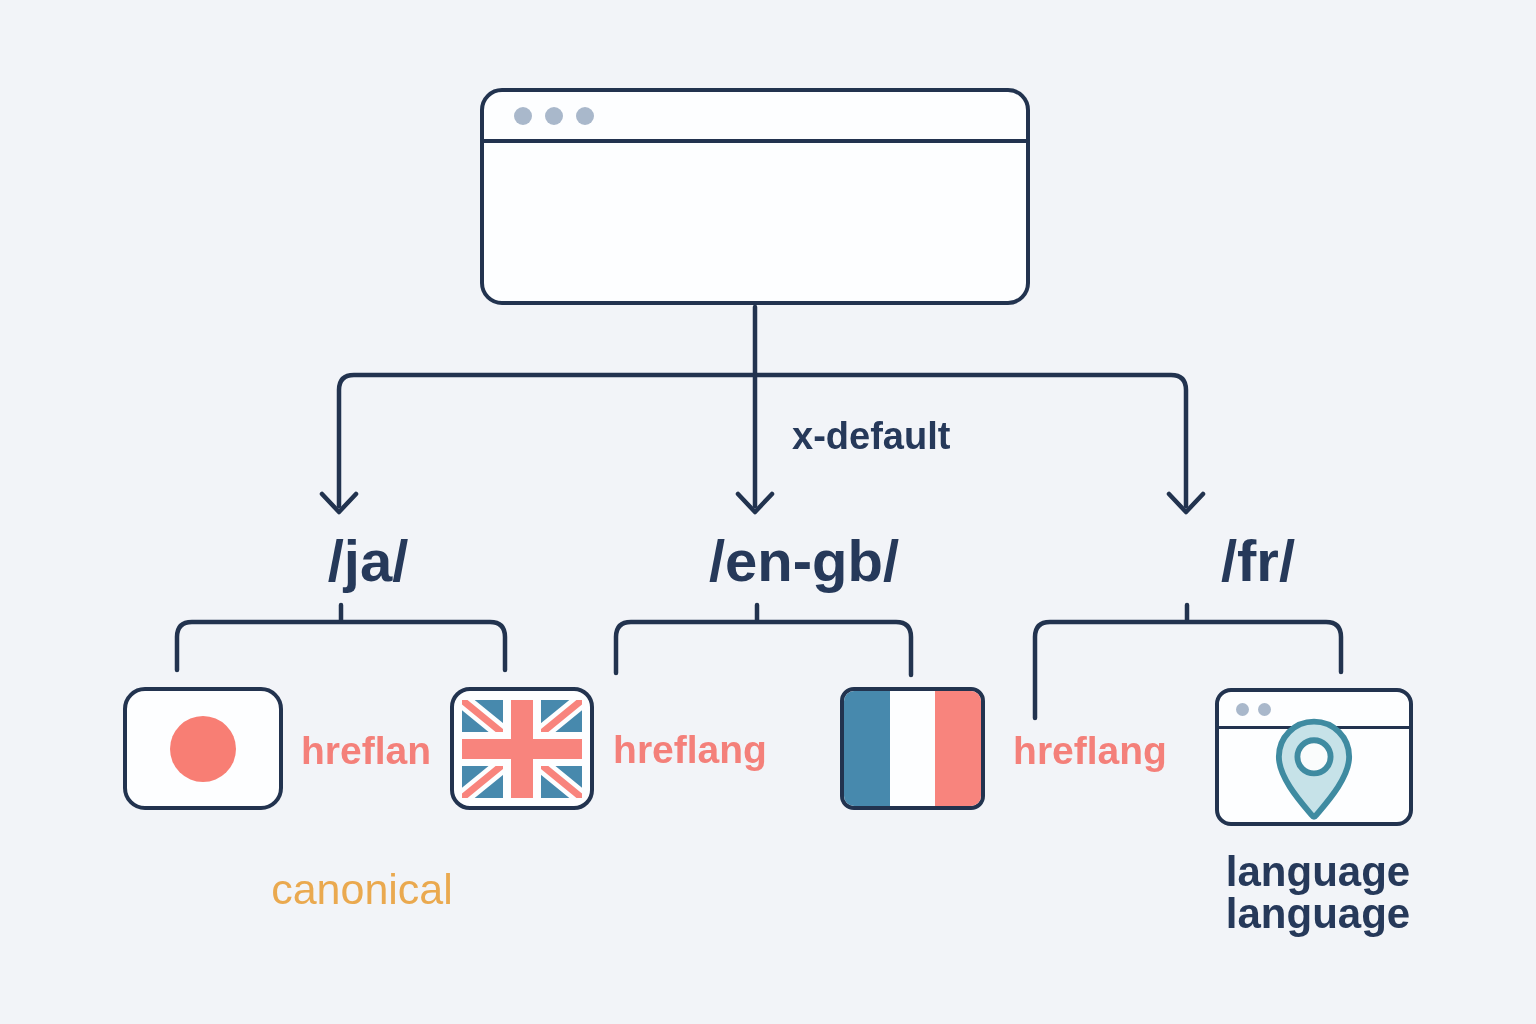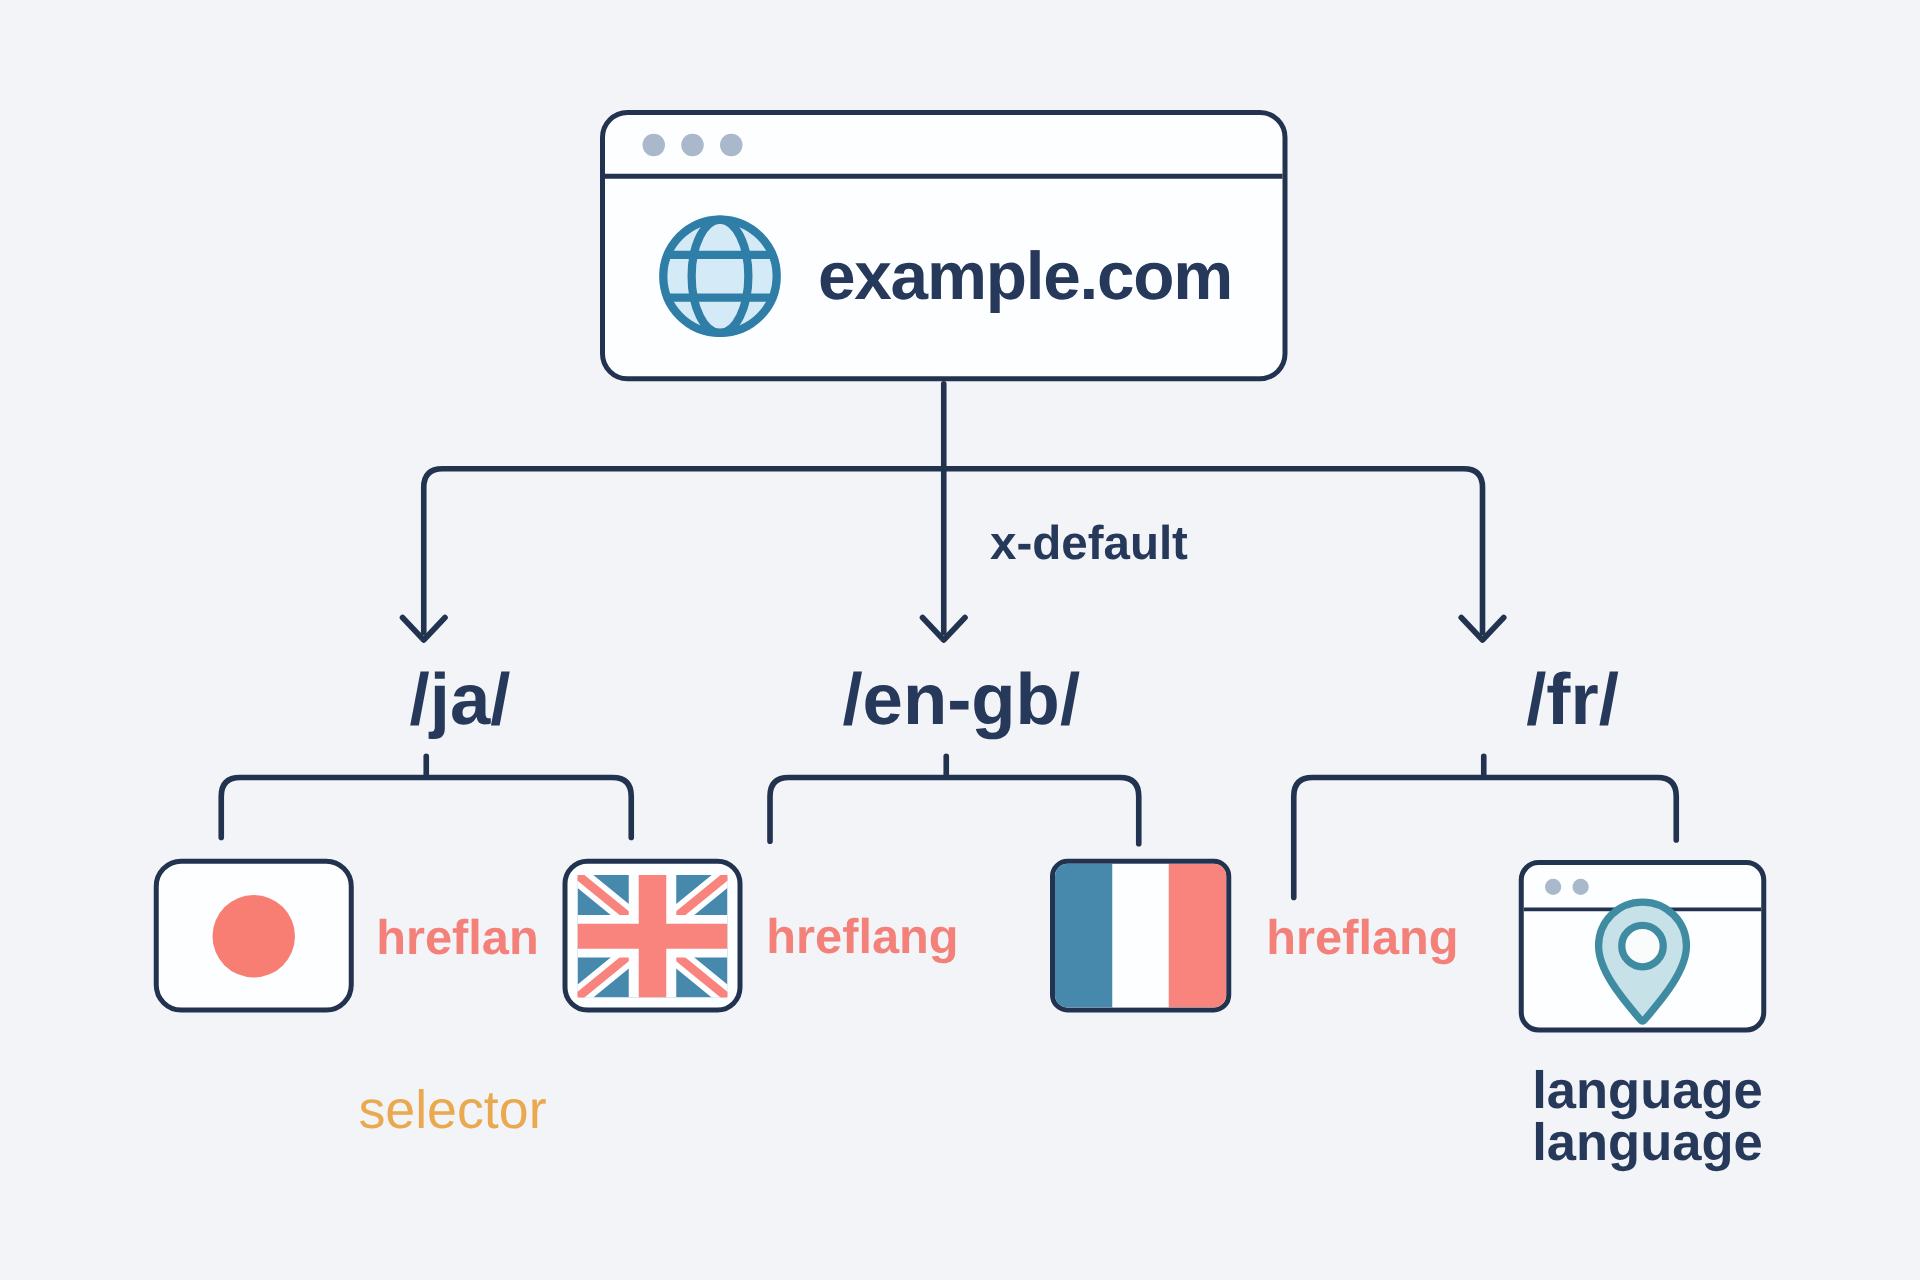--- a/index.html
+++ b/index.html
@@ -201,35 +201,26 @@
 
     <path class="stroke-navy" d="M 1187 605 L 1187 622 M 1035 718 L 1035 637 Q 1035 622 1050 622 L 1326 622 Q 1341 622 1341 637 L 1341 672"></path>
   </svg>
 
   <div class="browser">
     <div class="browser-bar">
       <span class="dot"></span>
       <span class="dot"></span>
       <span class="dot"></span>
     </div>
-    <div class="browser-content">
-      <svg width="104" height="104" viewBox="0 0 110 110" xmlns="http://www.w3.org/2000/svg">
-        <circle cx="55" cy="55" r="48" fill="#D4EAF6" stroke="#2E7EA7" stroke-width="7"></circle>
-        <ellipse cx="55" cy="55" rx="24" ry="48" fill="none" stroke="#2E7EA7" stroke-width="7"></ellipse>
-        <line x1="11" y1="37" x2="99" y2="37" stroke="#2E7EA7" stroke-width="7" stroke-linecap="round"></line>
-        <line x1="11" y1="73" x2="99" y2="73" stroke="#2E7EA7" stroke-width="7" stroke-linecap="round"></line>
-      </svg>
-      <span class="browser-title">example.com</span>
-    </div>
   </div>
 
   <span class="x-default">x-default</span>
 
   <span class="path-label" style="left:343px; top:560px;margin-left:25px;">/ja/</span>
-  <span class="path-label" style="left:769px; top:560px;">/en-gb/</span>
+  <span class="path-label" style="left:804px; top:560px;">/en-gb/</span>
   <span class="path-label" style="left:1258px; top:560px;">/fr/</span>
 
   <div class="flag-box japan-box">
     <div class="japan-circle"></div>
   </div>
 
   <span class="hreflang-label" style="left:366px; top:751px;">hreflan</span>
 
   <div class="flag-box uk-box">
     <svg width="120" height="98" viewBox="0 0 120 98" xmlns="http://www.w3.org/2000/svg">
@@ -264,15 +255,15 @@
         <circle cx="42" cy="40" r="17" fill="#FAFCFC" stroke="#3F8BA1" stroke-width="6"></circle>
       </svg>
     </div>
   </div>
 
   <div class="langsel-caption">
     <div>language</div>
     <div>language</div>
   </div>
 
-  <span class="canonical-label">selector</span>
+  <span class="canonical-label">canonical</span>
 
 </div>
 
 </body></html>

